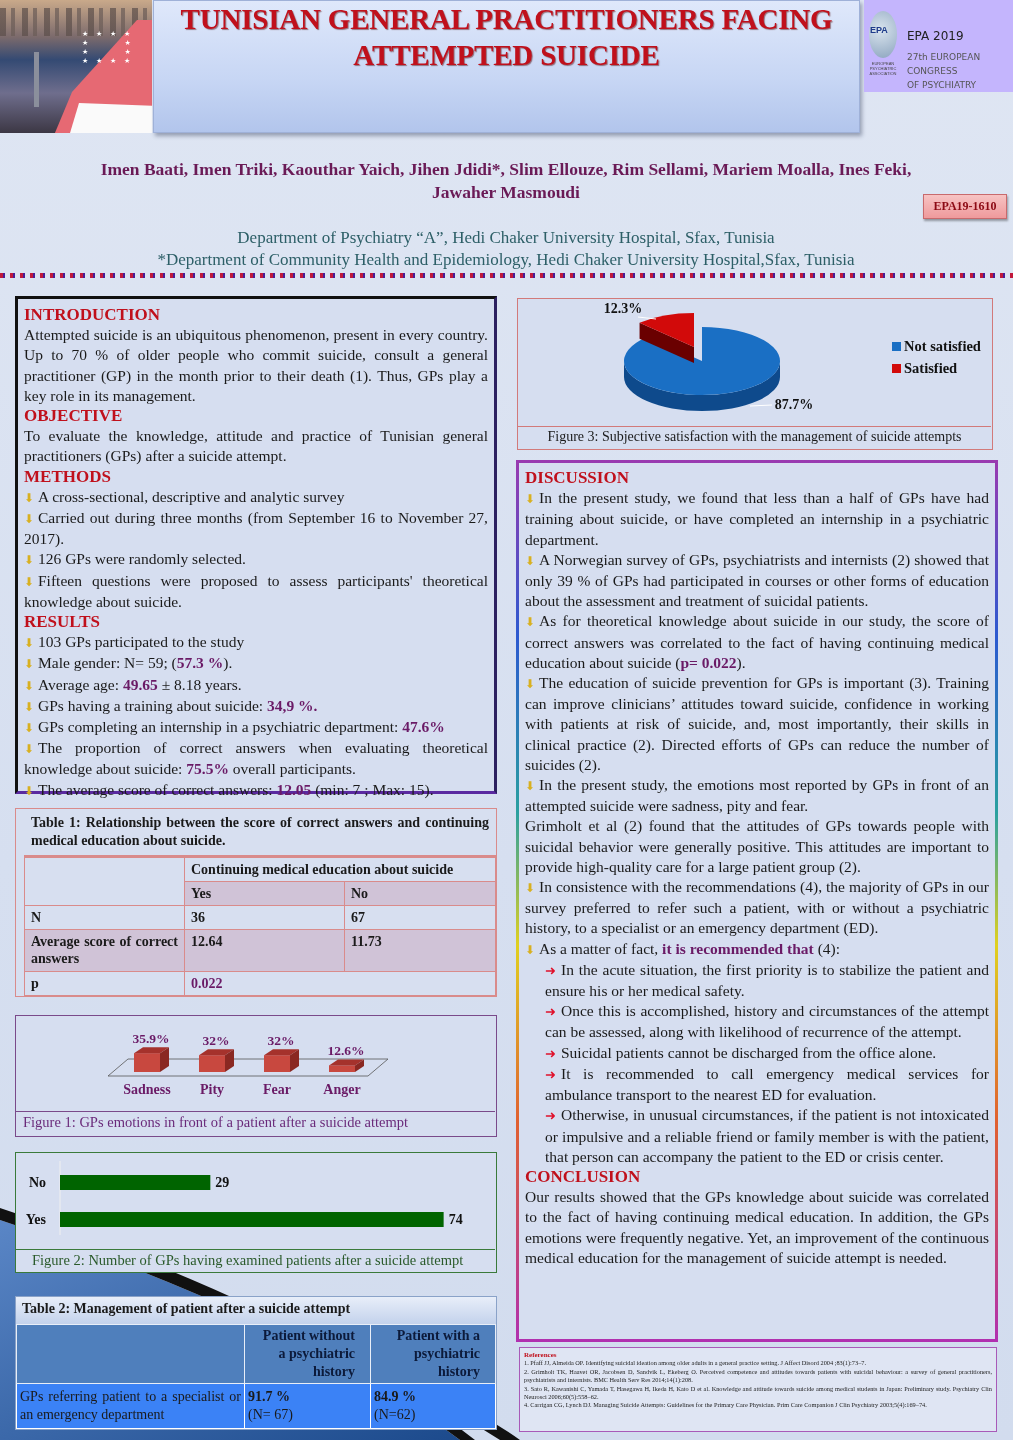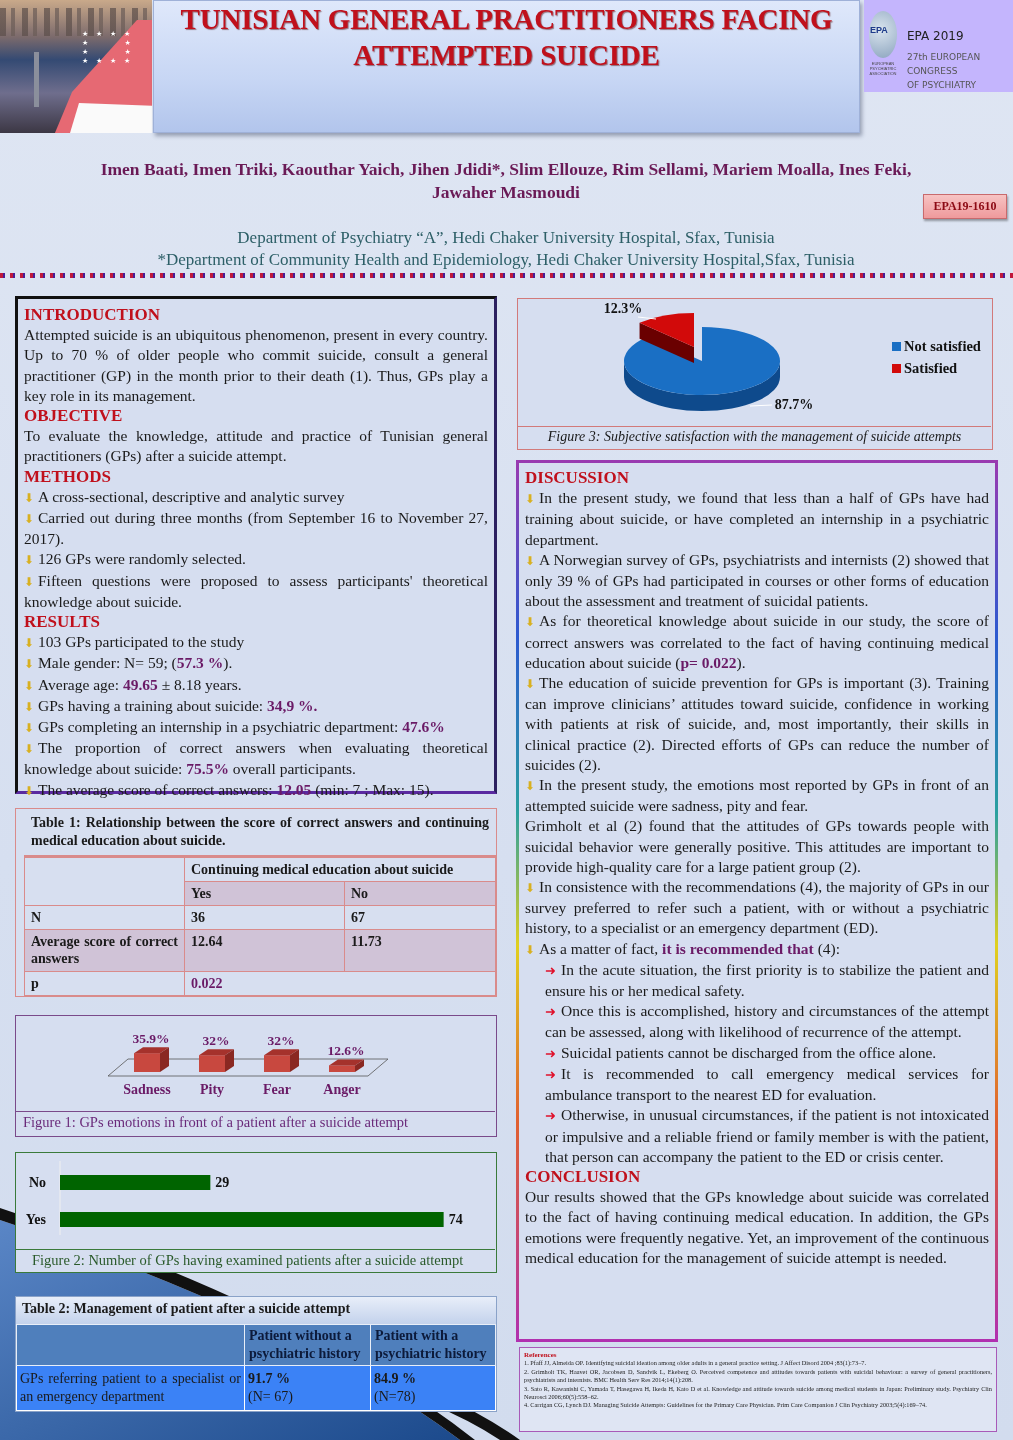--- a/index.html
+++ b/index.html
@@ -74,27 +74,27 @@
   #fig2 .chart { position: absolute; left: 0; top: 0; width: 479px; height: 94px; }
   #fig2 .cap { position: absolute; left: 0; top: 96px; width: 479px; height: 22px; border-top: 1.5px solid #3a7a3a; color: #2a5a2a; font-size: 14.5px; padding: 2px 16px; }
 
   
   #swoosh { left: 0; top: 1200px; width: 520px; height: 240px; pointer-events: none; }
 
   
   #table2 { left: 15px; top: 1296px; width: 482px; border: 1px solid #8aa2c8; font-size: 14px; z-index: 2; }
   #table2 .cap { background: linear-gradient(180deg, #e8eef9, #c3d2ec); padding: 3px 6px; font-weight: bold; height: 27px; line-height: 18px; }
   #table2 table { width: 100%; border-collapse: collapse; }
-  #table2 th { background: #4f7fbc; color: #0c1a3a; font-weight: bold; text-align: left; padding: 2px 4px; line-height: 18px; border: 1px solid #e8eef8; vertical-align: top; margin-left: 20px; }
+  #table2 th { background: #4f7fbc; color: #0c1a3a; font-weight: bold; text-align: right; padding: 2px 15px; line-height: 18px; border: 1px solid #e8eef8; vertical-align: top; margin-left: 20px; }
   #table2 td { background: #3b82f6; padding: 4px 3px; line-height: 18px; border: 1px solid #ffffff; vertical-align: top; text-align: justify; }
 
   
   #fig3 { left: 517px; top: 298px; width: 476px; height: 152px; border: 1.5px solid #d27a7a; background: #d6def0; }
   #fig3 .chart { position: absolute; left: 0; top: 0; width: 473px; height: 126px; }
-  #fig3 .cap { position: absolute; left: 0; top: 127px; width: 473px; height: 23px; border-top: 1.5px solid #d27a7a; font-size: 14px; padding: 2px 6px; text-align: center; font-style: italic; }
+  #fig3 .cap { position: absolute; left: 0; top: 127px; width: 473px; height: 23px; border-top: 1.5px solid #d27a7a; font-size: 14px; padding: 2px 6px; text-align: center; }
 
   
   #disc-box { left: 516px; top: 460px; width: 482px; height: 882px; border: 3px solid transparent; background: linear-gradient(#d6def0,#d6def0) padding-box, linear-gradient(180deg,#9a3ab0 0%, #2c5ad0 20%, #2aa0a0 40%, #e0d020 55%, #e06030 75%, #b030b0 100%) border-box; padding: 5px 6px 0 6px; font-size: 15.5px; line-height: 20.2px; text-align: justify; }
   .sub { padding-left: 20px; }
   .arr { display: inline-block; width: 16px; color: #e0102a; font-size: 13px; }
 
   
   #refs { left: 519px; top: 1347px; width: 478px; height: 85px; border: 1.5px solid #a85ab8; background: #dfe5f3; padding: 3px 4px; font-size: 6.3px; line-height: 8.4px; text-align: justify; color: #222; }
   #refs .rh { color: #c0101c; font-weight: bold; font-size: 7px; }
 </style>
@@ -247,21 +247,21 @@
   <table>
     <tbody>
         <tr>
       <th style="width:228px"></th>
       <th style="width:126px">Patient without a psychiatric history</th>
       <th>Patient with a psychiatric history</th>
     </tr>
     <tr>
       <td>GPs referring patient to a specialist or an emergency department</td>
       <td><b>91.7 %</b><br><span>(N= 67)</span></td>
-      <td><b>84.9 %</b><br><span>(N=78)</span></td>
+      <td><b>84.9 %</b><br><span>(N=62)</span></td>
     </tr>
   </tbody>
     </table>
 </div>
 
 <div id="fig3" class="abs">
   <svg class="chart" id="fig3-svg" viewBox="0 0 473 126">
       <path d="M 106 62 A 78 34 0 0 0 262 62 L 262 78 A 78 34 0 0 1 106 78 Z" fill="#0e4a8c"></path>
       <path d="M 184 62 L 184 28 A 78 34 0 1 1 129.54309731850915 37.658159577257734 Z" fill="#1a6fc4"></path>
       <path d="M 176 48 L 121.54309731850915 23.658159577257734 L 121.54309731850915 39.658159577257734 L 176 64 Z" fill="#6a0000"></path>

